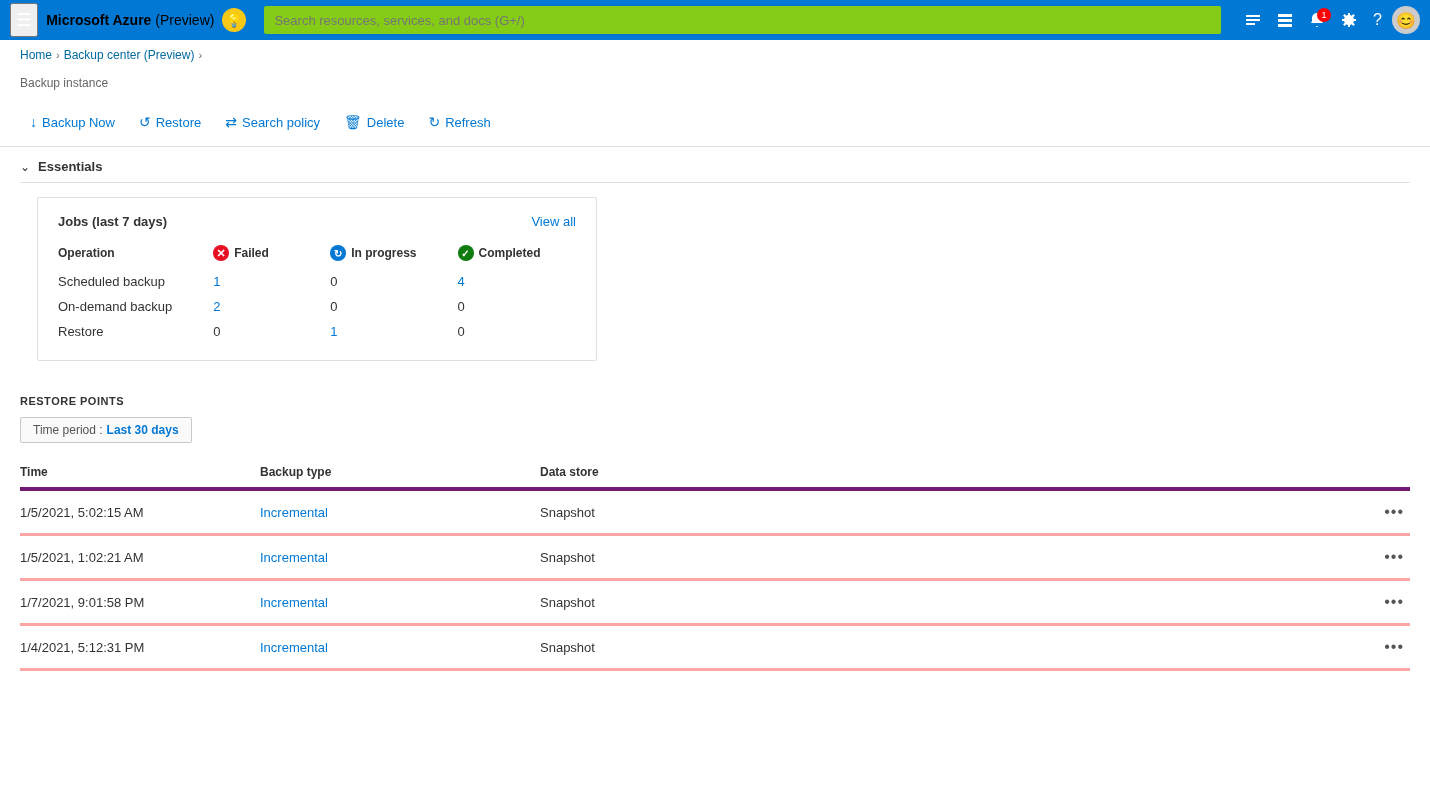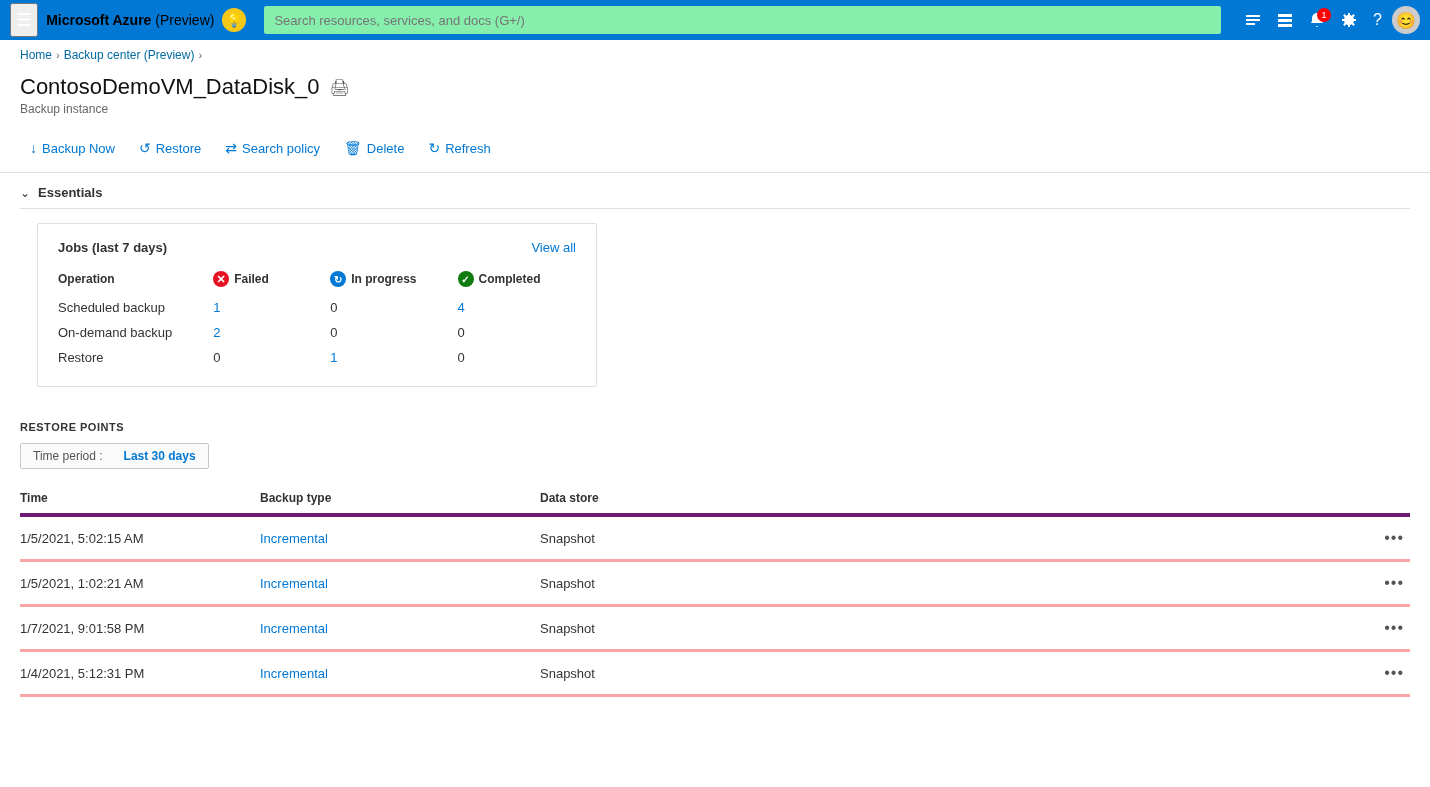--- a/index.html
+++ b/index.html
@@ -37,21 +37,21 @@
       height: 24px;
       display: flex;
       align-items: center;
       justify-content: center;
       font-size: 13px;
       color: #333;
     }
     .nav-search {
       flex: 1;
       margin: 10px 10px;
-      background: #86efac;
+      background: #84cc16;
       border: none;
       border-radius: 2px;
       height: 28px;
       padding: 0 10px;
       font-size: 13px;
       color: #555;
     }
     .nav-icons {
       display: flex;
       align-items: center;
@@ -280,21 +280,21 @@
       font-weight: 700;
       color: #333;
       letter-spacing: 0.5px;
       text-transform: uppercase;
       padding: 20px 0 10px;
     }
 
     .time-period-badge {
       display: inline-flex;
       align-items: center;
-      gap: 21px;
+      gap: 4px;
       border: 1px solid #c8c8c8;
       border-radius: 2px;
       padding: 5px 12px;
       font-size: 12px;
       color: #333;
       background: #fafafa;
       margin-bottom: 16px;
       cursor: pointer;
     }
     .time-period-badge .label { color: #555; }
@@ -381,24 +381,20 @@
 </div>
 
 <div class="breadcrumb">
   <a href="#">Home</a>
   <span class="breadcrumb-sep">›</span>
   <a href="#">Backup center (Preview)</a>
   <span class="breadcrumb-sep">›</span>
 </div>
 
 <div class="page-header">
-  <div class="page-title-row">
-    <h1 class="page-title">ContosoDemoVM_DataDisk_0</h1>
-    <span class="print-icon">🖨</span>
-  </div>
   <div class="page-subtitle">Backup instance</div>
 </div>
 
 <div class="toolbar">
   <button class="toolbar-btn">
     <span class="btn-icon">↓</span>
     <span>Backup Now</span>
   </button>
   <button class="toolbar-btn">
     <span class="btn-icon">↺</span>

